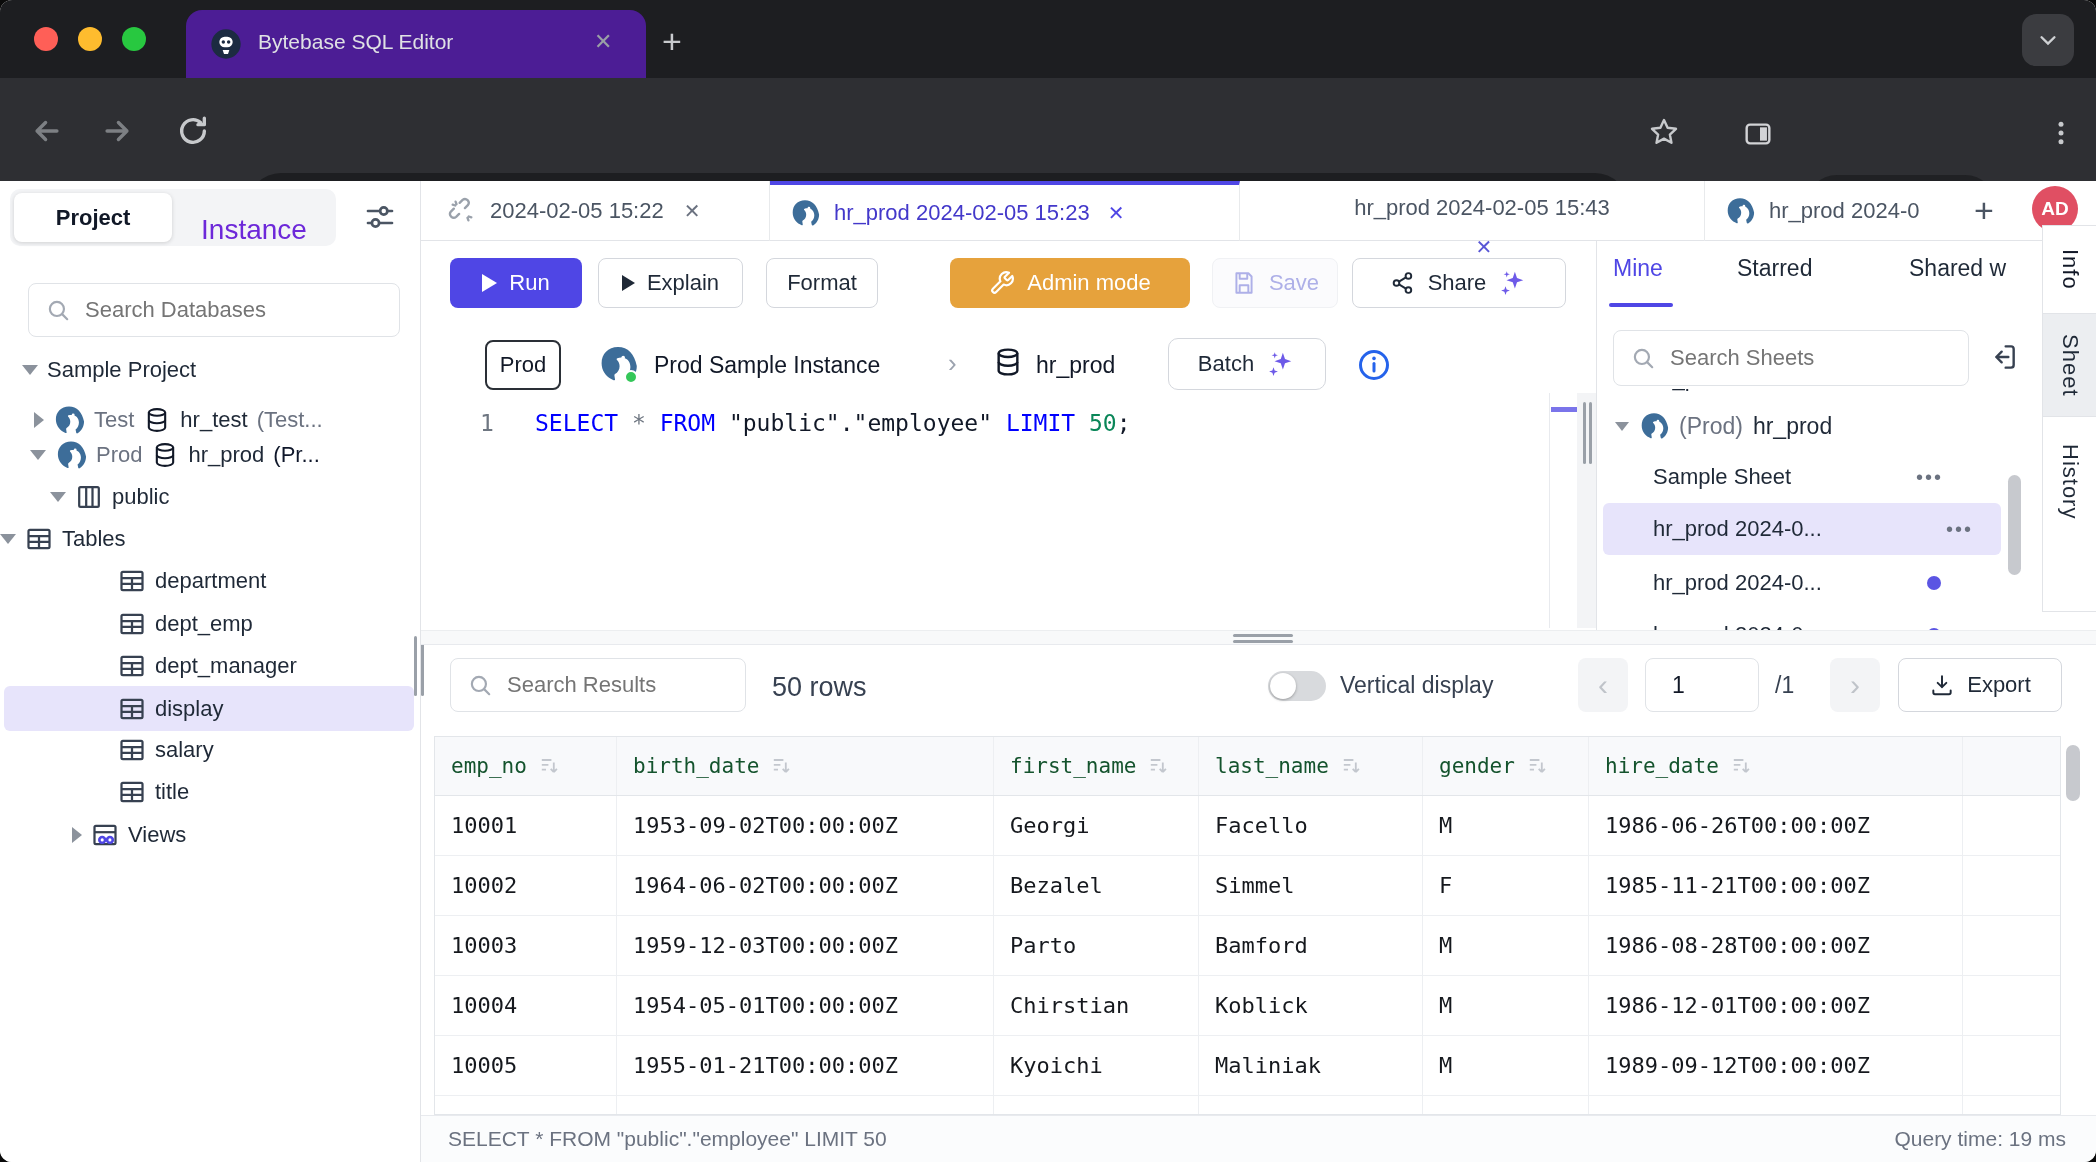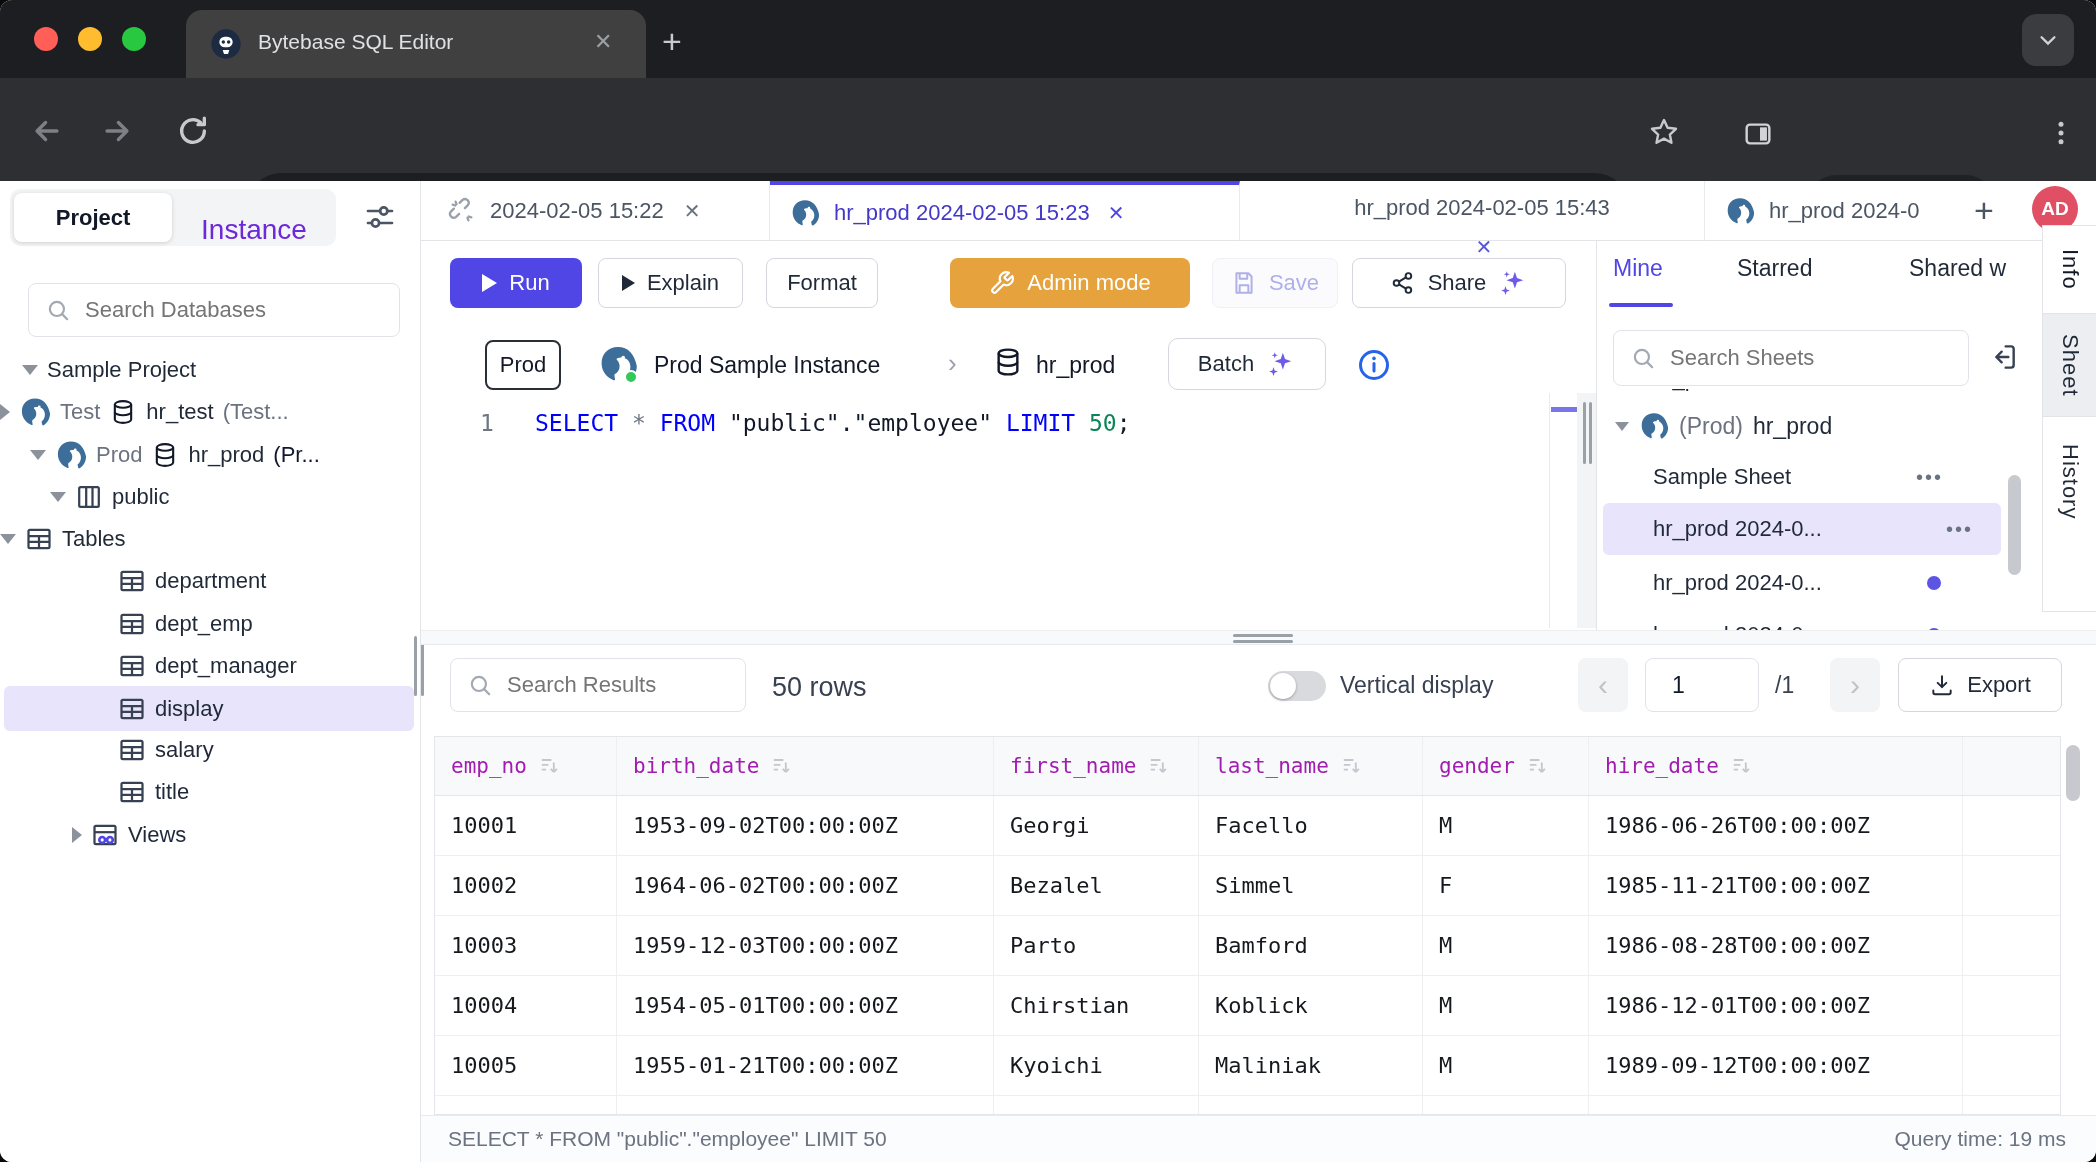--- a/index.html
+++ b/index.html
@@ -4,21 +4,21 @@
 <style>
   html,body{margin:0;padding:0;background:#0a0a0a;}
   .window{position:relative;width:2096px;height:1162px;border-radius:12px;overflow:hidden;
     background:#fff;font-family:"Liberation Sans",sans-serif;}
   .abs{position:absolute;box-sizing:border-box;}
   .flex{display:flex;align-items:center;}
   .mono{font-family:"DejaVu Sans Mono","Liberation Mono",monospace;}
   
   .chrome-tabs{left:0;top:0;width:2096px;height:78px;background:#1d1e21;}
   .traffic{width:24px;height:24px;border-radius:50%;}
-  .btab{left:186px;top:10px;width:460px;height:68px;background:#404040;border-radius:16px 16px 0 0;
+  .btab{left:186px;top:10px;width:460px;height:68px;background:#4c1d95;border-radius:16px 16px 0 0;
     color:#dfe1e4;font-size:21px;}
   .chrome-bar{left:0;top:78px;width:2096px;height:103px;background:#2e2f33;}
   .urlpill{left:248px;top:95px;width:1380px;height:66px;border-radius:33px;background:#1d1e21;
     color:#e4e5e7;font-size:24px;}
   .pillbtn{border-radius:31px;background:#202124;}
   .btn{display:flex;align-items:center;justify-content:center;gap:12px;font-size:22px;
     border-radius:8px;box-sizing:border-box;cursor:pointer;}
   .seg{background:#f3f4f6;border-radius:10px;}
   .caret-d{width:0;height:0;border-left:8px solid transparent;border-right:8px solid transparent;
     border-top:10px solid #8b929c;}
@@ -28,21 +28,21 @@
   .play{width:0;height:0;border-top:9px solid transparent;border-bottom:9px solid transparent;
     border-left:15px solid #fff;}
   .play-dark{border-left-color:#1f2937;}
   .vtext{writing-mode:vertical-rl;font-size:22px;letter-spacing:1px;}
   
   .tbl{left:434px;top:736px;width:1627px;height:379px;border:1px solid #e3e6ea;overflow:hidden;background:#fff;}
   .thead{display:flex;height:58px;background:#f8f9fb;border-bottom:1px solid #e3e6ea;}
   .trow{display:flex;height:59px;border-bottom:1px solid #edeff2;background:#fff;}
   .th,.td{box-sizing:border-box;padding-left:16px;display:flex;align-items:center;gap:10px;
     border-right:1px solid #edeff2;overflow:hidden;}
-  .th{color:#a21caf;font-size:21px;}
+  .th{color:#14532d;font-size:21px;}
   .td{color:#15181d;font-size:22px;}
   .c0{width:182px}.c1{width:377px}.c2{width:205px}.c3{width:224px}.c4{width:166px}.c5{width:374px}.c6{flex:1;border-right:none}
   .dotmenu{color:#6b7280;font-size:20px;letter-spacing:2px;}
   .bluedot{width:14px;height:14px;border-radius:50%;background:#5b55e3;}
   .handle-v{width:3px;height:60px;background:#9aa0a8;border-radius:2px;}
   .handle-h{width:60px;height:3px;background:#9aa0a8;border-radius:2px;}
   input{outline:none;}
 </style>
 </head>
 <body>
@@ -160,21 +160,21 @@
           <path d="M15.8 15.8L20.5 20.5" stroke-linecap="round"></path>
         </svg>
       <input style="border: none; font-size: 22px; color: rgb(17, 17, 17); width: 300px; font-family: inherit;" placeholder="Search Databases">
     </div>
 
     <div class="abs flex tree-row" style="left:0;top:168px;width:421px;height:42px;padding-left:22px;">
       <span class="caret-d"></span>
       <span>Sample Project</span>
     </div>
 
-    <div class="abs flex tree-row" style="left:0;top:210px;width:421px;height:42px;">
+    <div class="abs flex tree-row" style="left:0;top:218px;width:421px;height:42px;padding-left:34px;">
       <span class="caret-r"></span>
       <svg width="32" height="32" viewBox="0 0 20 20">
           <path fill="#3d6d99" d="M10 1.5C5 1.5 1.8 5 1.8 9.6c0 3.4 1.9 6.4 4.8 7.9l1.2.6c.4.2.8-.1.7-.5l-.3-1.9c0-.3.1-.5.3-.7 1.4-.8 2.3-2.2 2.3-3.9 0-1.2-.5-2.3-1.3-3.1-.3-.3-.2-.8.2-.9.6-.2 1.2-.3 1.9-.3 2.7 0 4.6 1.9 4.6 4.7 0 1.8-.8 3.4-2.1 4.4l.4 2c.1.4.5.6.9.4 2.5-1.5 4-4.2 4-7.3C18.2 5 15 1.5 10 1.5z"></path>
           <circle cx="12.6" cy="6.8" r=".9" fill="#fff"></circle>
         </svg>
       <span style="color:#6b7280;">Test</span>
       <svg width="28" height="28" viewBox="0 0 24 24" fill="none" stroke="#111827" stroke-width="1.8">
           <ellipse cx="12" cy="5.5" rx="7" ry="2.8"></ellipse>
           <path d="M5 5.5v6.5c0 1.5 3.1 2.8 7 2.8s7-1.3 7-2.8V5.5"></path>
           <path d="M5 12v6.5c0 1.5 3.1 2.8 7 2.8s7-1.3 7-2.8V12"></path>

